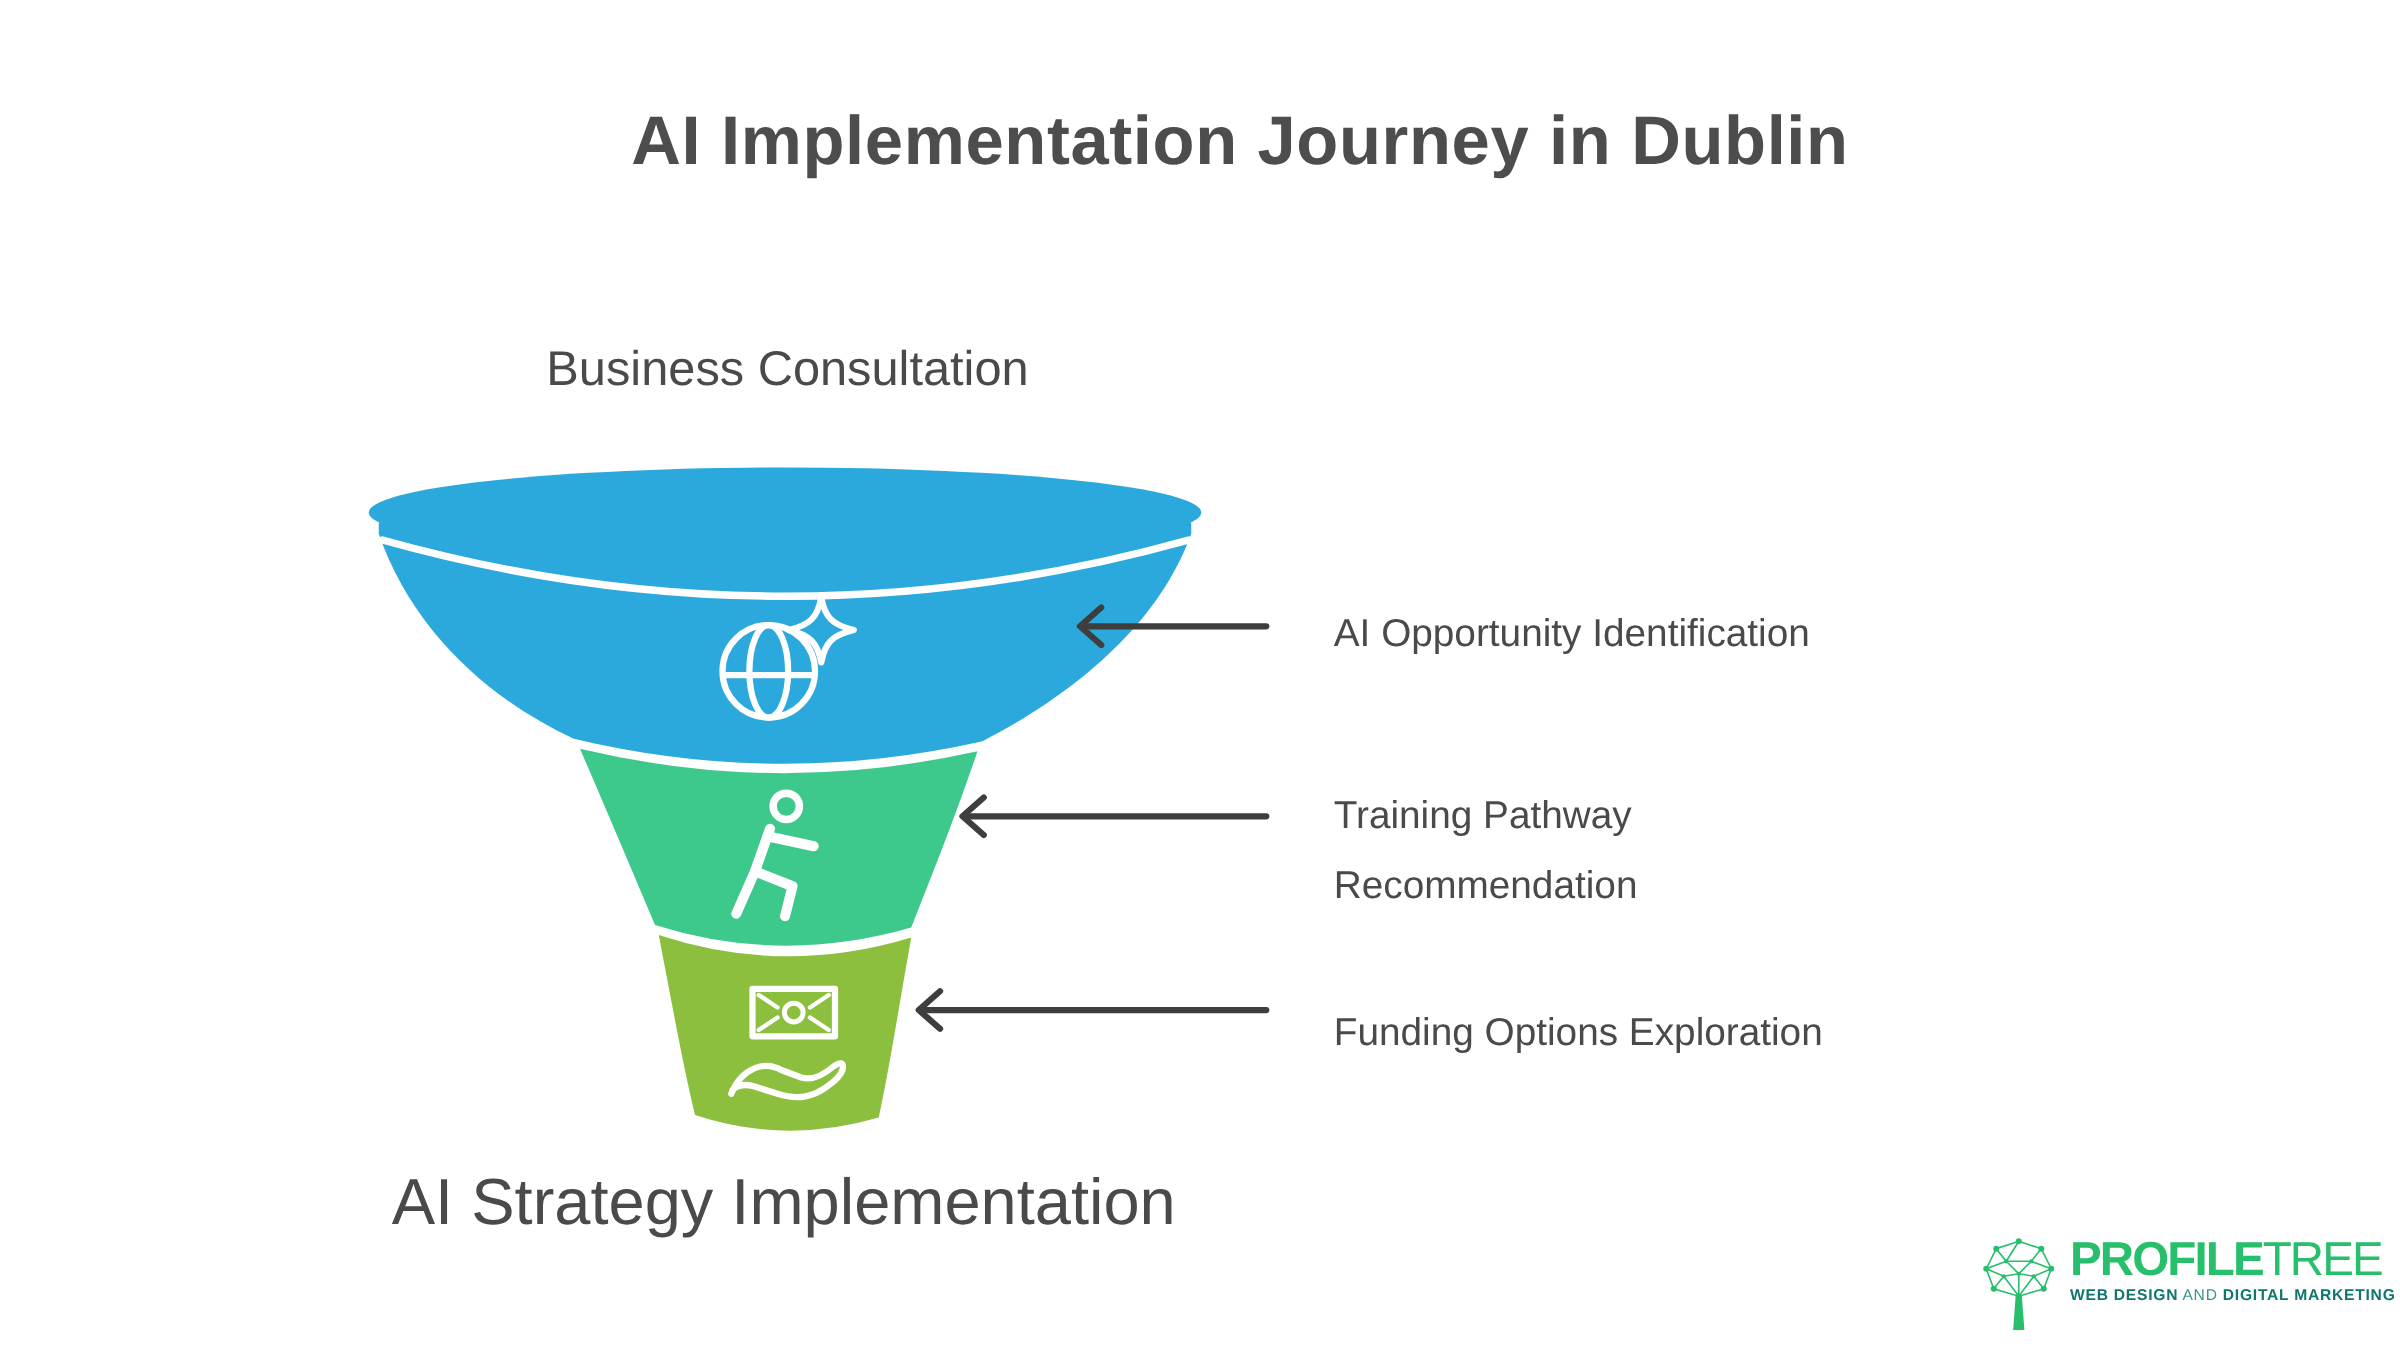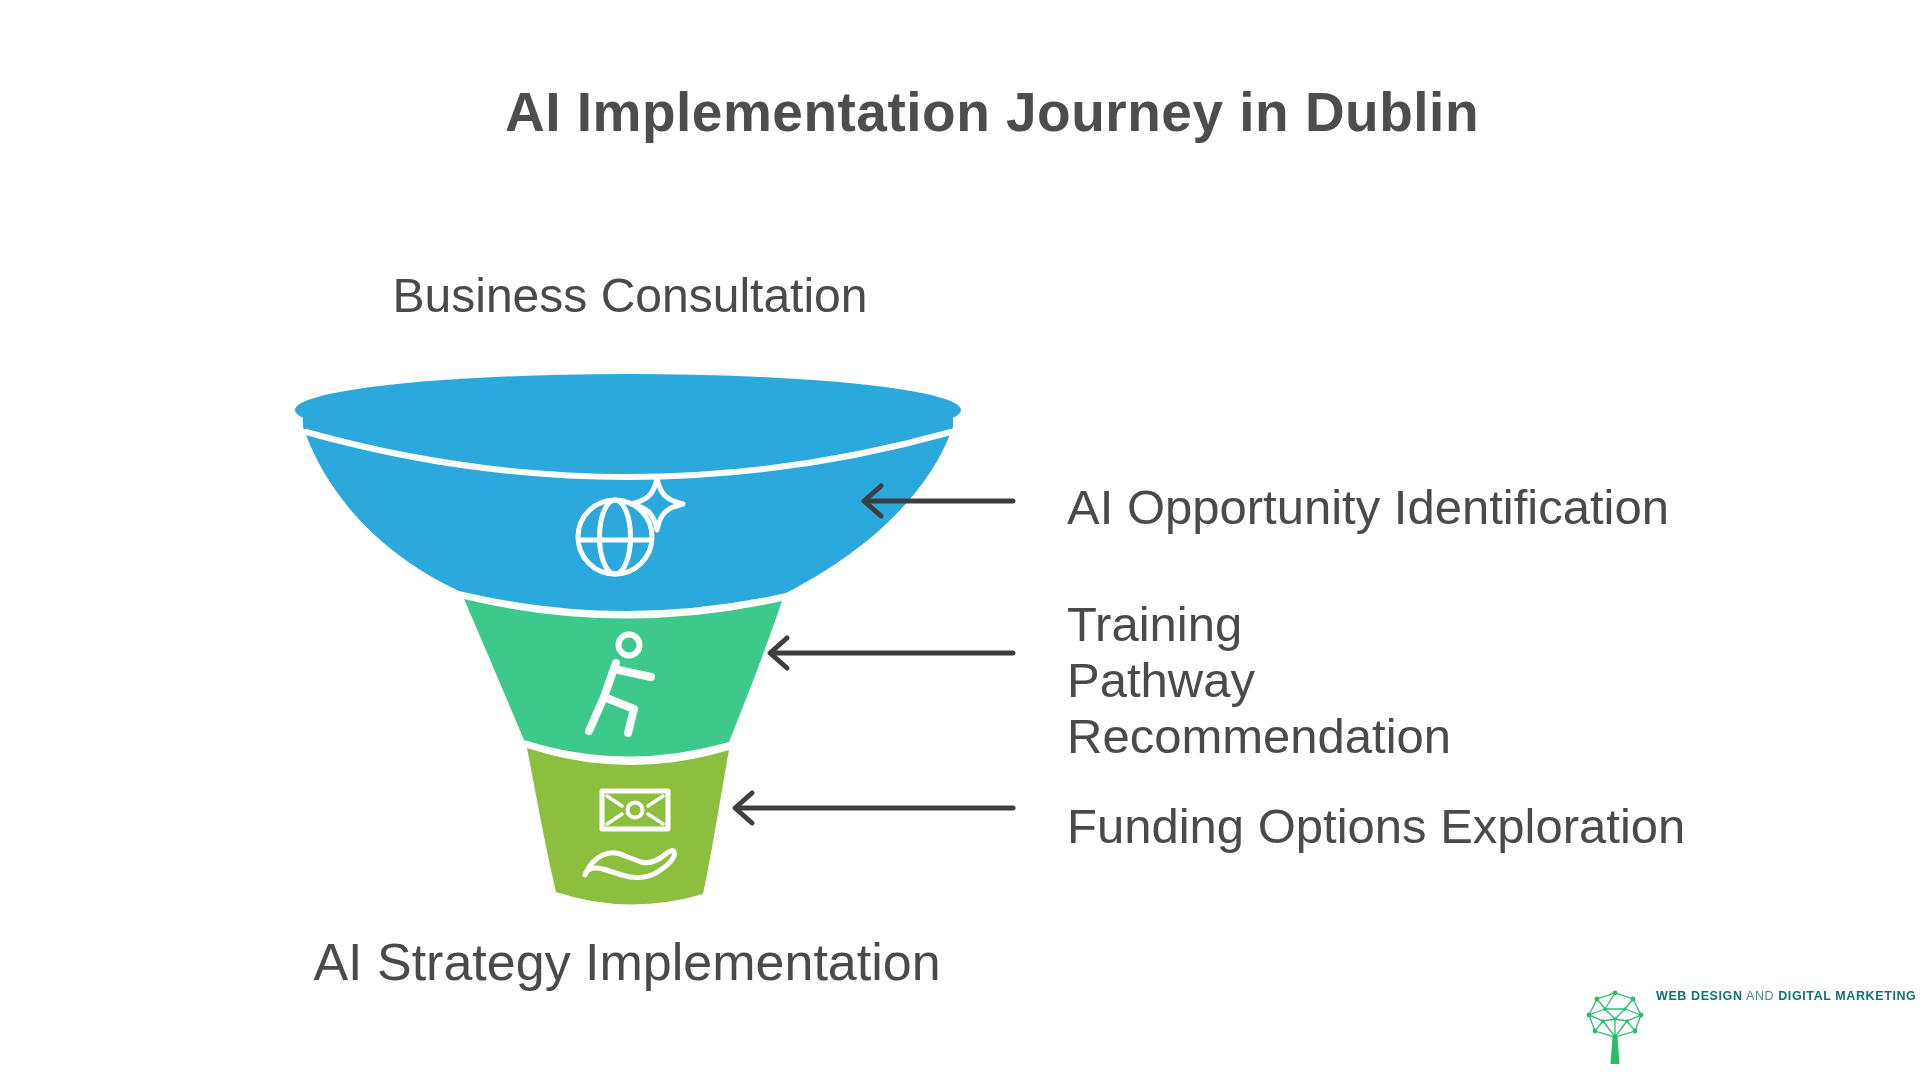--- a/index.html
+++ b/index.html
@@ -9,27 +9,27 @@
     font-family:"Liberation Sans", sans-serif;
   }
   .abs{position:absolute;}
   .center-xy{transform:translate(-50%,-50%);}
   #title{
     left:992px;top:112px;
     font-size:55px;font-weight:700;color:#4D4D4D;
     white-space:nowrap;letter-spacing:0.5px;
   }
   .side-label{
-    color:#4A4A4A;font-size:48px;font-weight:400;line-height:56px;
+    color:#4A4A4A;font-size:39px;font-weight:400;line-height:56px;
     white-space:nowrap;
   }
   #entry-label{left:630px;top:296px;}
   #exit-label{left:627px;top:962px;font-size:52px;}
   .annotation{
-    color:#4A4A4A;font-size:49px;font-weight:400;line-height:56px;
+    color:#4A4A4A;font-size:31px;font-weight:400;line-height:56px;
     position:absolute;transform:translateY(-50%);
   }
   #annotation-1{left:1067px;top:507px;white-space:nowrap;}
   #annotation-2{left:1067px;top:656px;max-width:330px;margin-top:24px;}
   #annotation-3{left:1067px;top:810px;white-space:nowrap;margin-top:16px;}
   #funnel-svg{left:0;top:0;}
   
   #logo{
     left:1583px;top:988px;display:flex;align-items:flex-start;gap:9px;
   }
@@ -148,19 +148,22 @@
         <circle cx="12" cy="43" r="2.4"></circle>
       <circle cx="22" cy="21" r="1.7"></circle>
         <circle cx="42" cy="21" r="1.7"></circle>
         <circle cx="32" cy="31" r="1.7"></circle>
       <circle cx="20" cy="33" r="1.7"></circle>
         <circle cx="44" cy="33" r="1.7"></circle>
       <path d="M 29.5 49 L 27.5 76 L 36.5 76 L 34.5 49 Z"></path>
     </g>
   </svg>
   <div id="logo-text">
+    <div id="brand-line">
+      <span class="heavy">PROFILE</span><span class="light">TREE</span>
+    </div>
     <div id="tagline">
       <span class="bold">WEB DESIGN</span>
       <span class="light">AND</span>
       <span class="bold">DIGITAL MARKETING</span>
     </div>
   </div>
 </div>
 
 </body></html>

